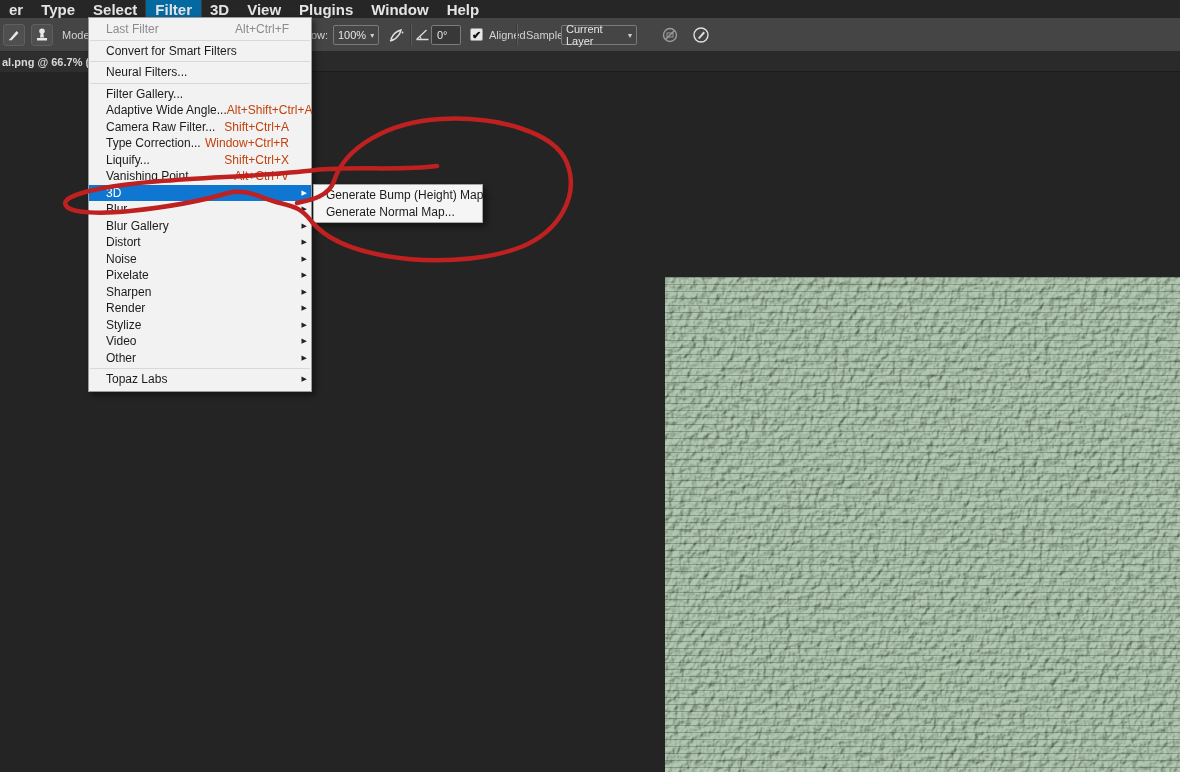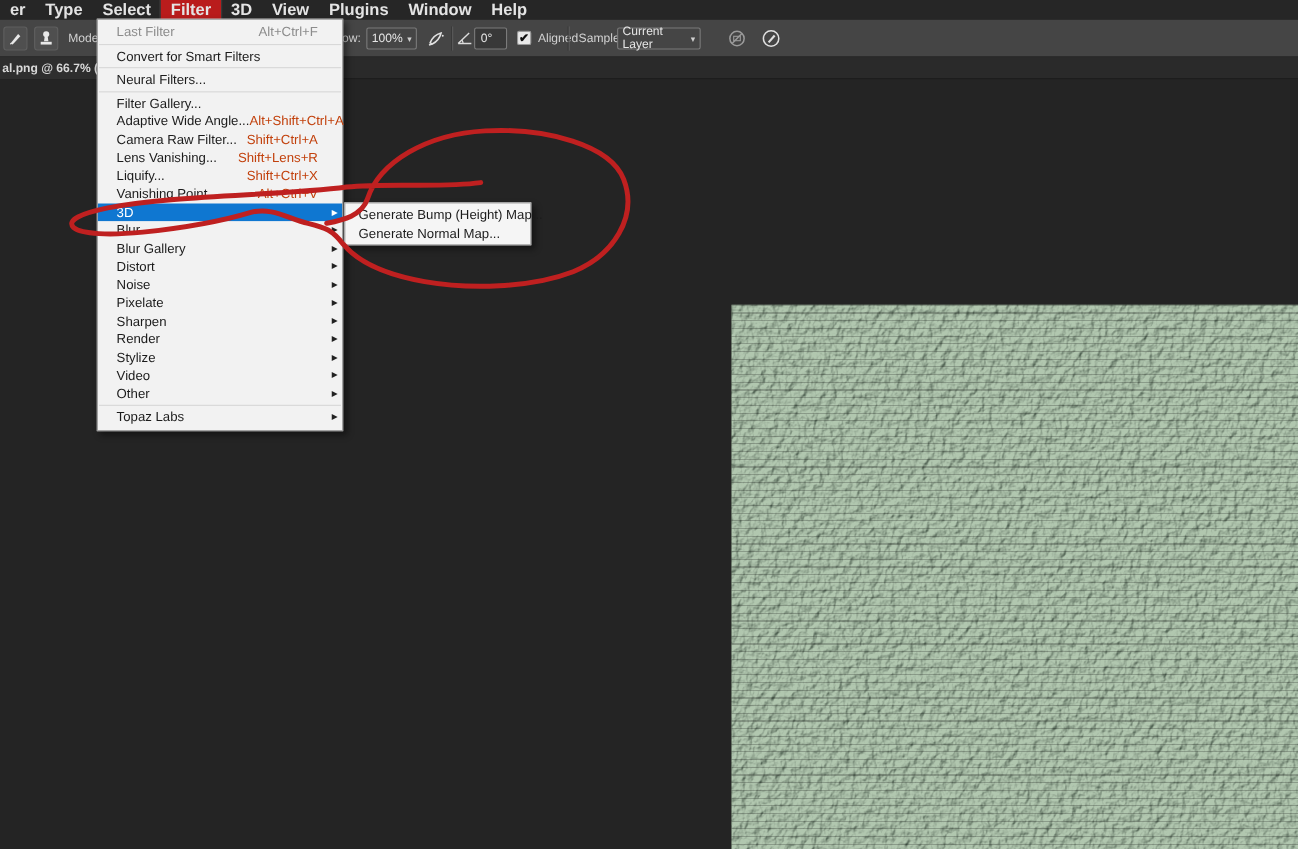--- a/index.html
+++ b/index.html
@@ -12,21 +12,21 @@
 
   
   #menubar {
     position:absolute; left:0; top:0; width:1180px; height:18px;
     background:#262626; display:flex; align-items:center;
   }
   .mb-item {
     color:#e4e4e4; font-size:15px; font-weight:bold;
     padding:2px 9px; height:18px; display:flex; align-items:center;
   }
-  .mb-item.active { background:#b91c1c; outline:1px solid #3c3c3c; }
+  .mb-item.active { background:#0369a1; outline:1px solid #3c3c3c; }
 
   
   #optionsbar {
     position:absolute; left:0; top:18px; width:1180px; height:34px;
     background:#454545; border-bottom:1px solid #2a2a2a;
   }
   .ob-iconbtn {
     position:absolute; width:22px; height:22px; top:6px;
     background:#4f4f4f; border:1px solid #5f5f5f; border-radius:3px;
     display:flex; align-items:center; justify-content:center;
@@ -242,22 +242,22 @@
         <span class="mi-label">Adaptive Wide Angle...</span>
         <span class="mi-shortcut">Alt+Shift+Ctrl+A</span>
         <span class="mi-arrow"></span>
       </div>
       <div class="menu-item">
         <span class="mi-label">Camera Raw Filter...</span>
         <span class="mi-shortcut">Shift+Ctrl+A</span>
         <span class="mi-arrow"></span>
       </div>
       <div class="menu-item">
-        <span class="mi-label">Lens Vanishing...</span>
-        <span class="mi-shortcut">Shift+Lens+R</span>
+        <span class="mi-label">Type Correction...</span>
+        <span class="mi-shortcut">Window+Ctrl+R</span>
         <span class="mi-arrow"></span>
       </div>
       <div class="menu-item">
         <span class="mi-label">Liquify...</span>
         <span class="mi-shortcut">Shift+Ctrl+X</span>
         <span class="mi-arrow"></span>
       </div>
       <div class="menu-item">
         <span class="mi-label">Vanishing Point...</span>
         <span class="mi-shortcut">Alt+Ctrl+V</span>

